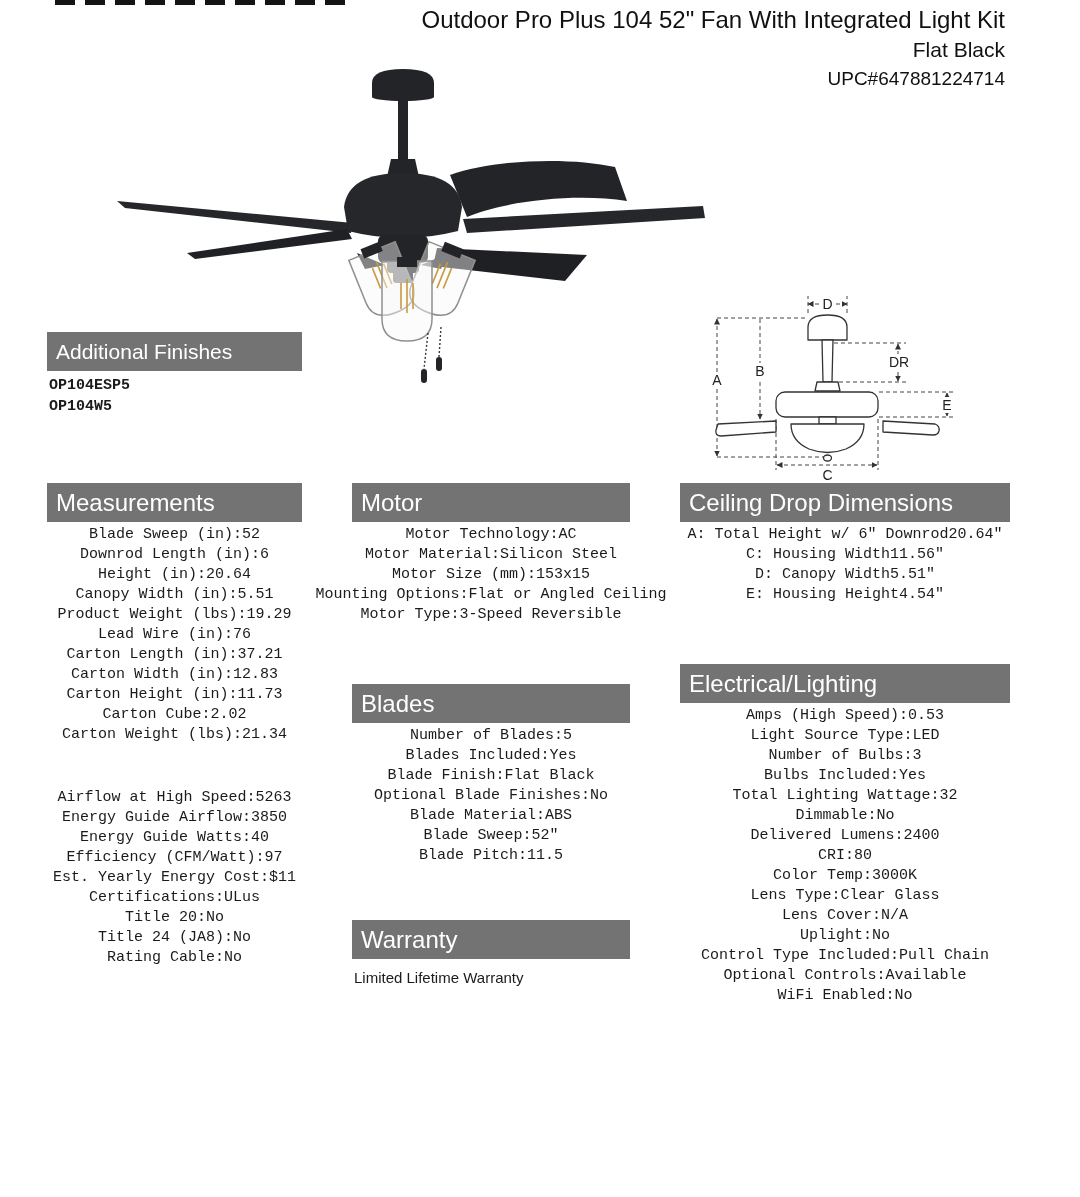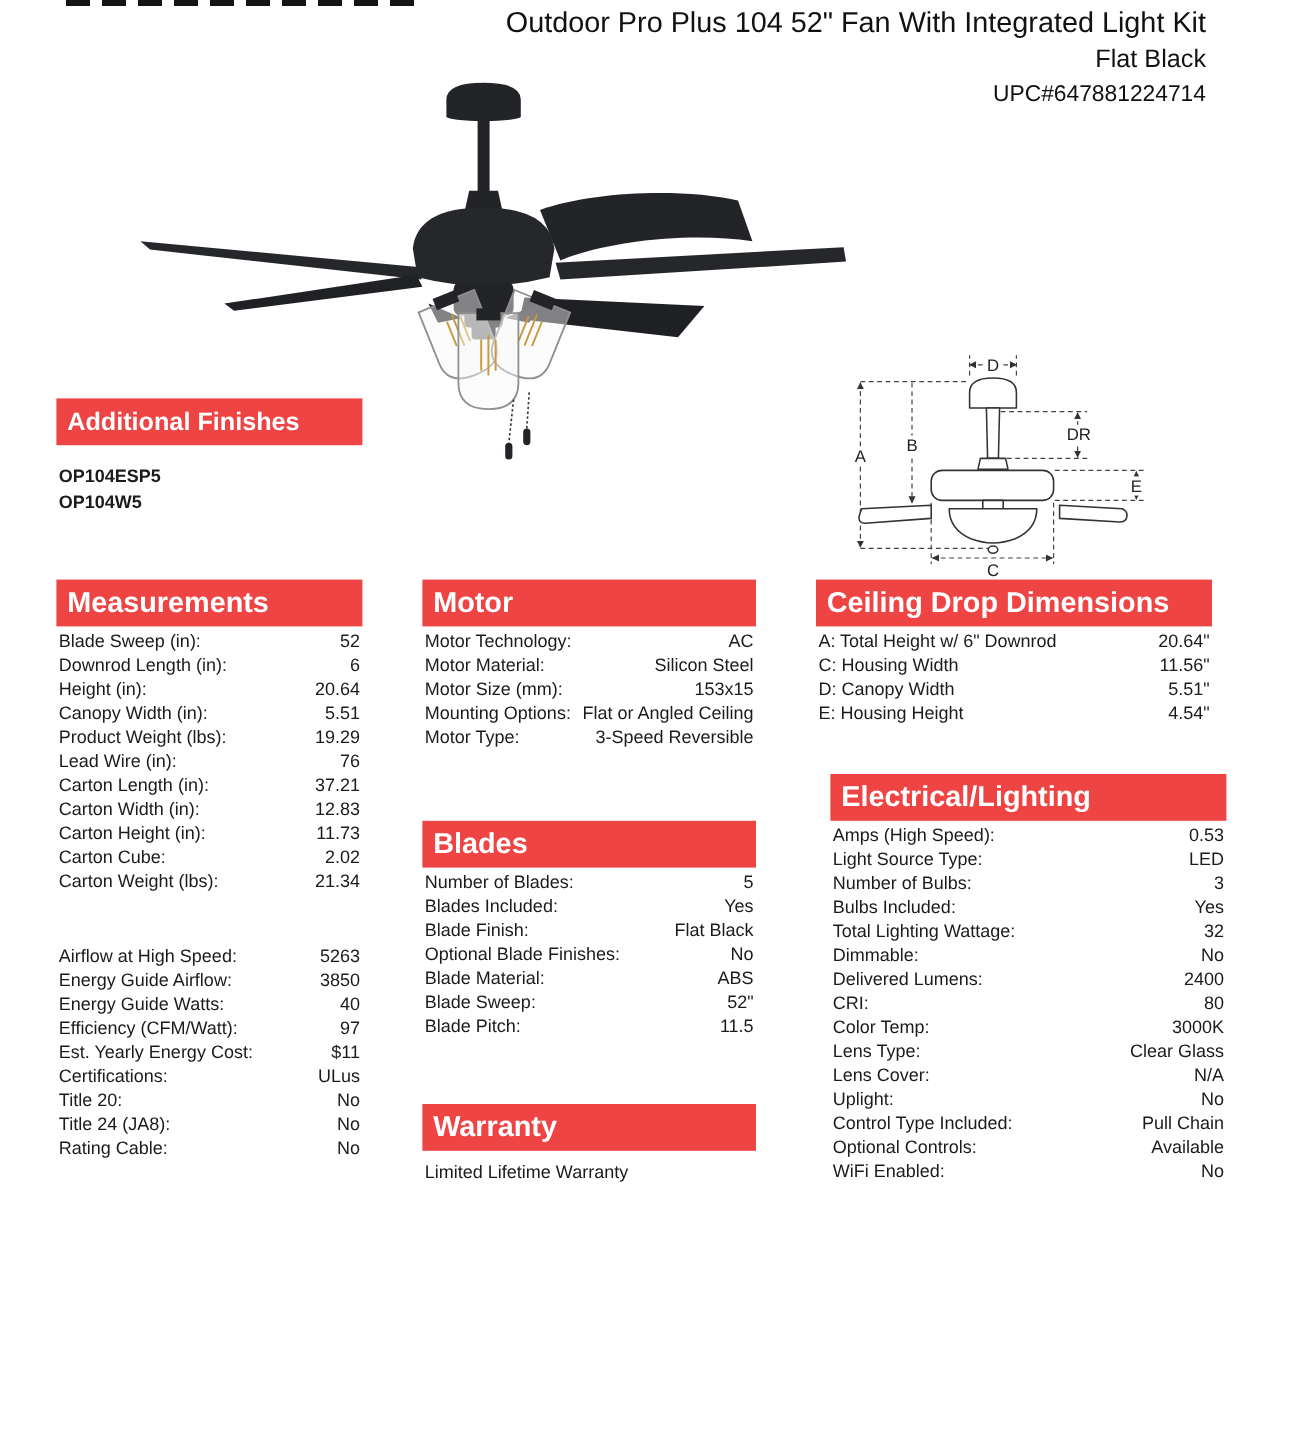--- a/index.html
+++ b/index.html
@@ -9,29 +9,29 @@
   }
   .logo-crop{
     position:absolute;left:55px;top:0;width:298px;height:5px;
     background:repeating-linear-gradient(90deg,#141414 0 20px,transparent 20px 30px);
   }
   .hdr-title{position:absolute;right:75px;top:6px;font-size:24px;white-space:nowrap;color:#111;}
   .hdr-finish{position:absolute;right:75px;top:38px;font-size:21px;color:#111;}
   .hdr-upc{position:absolute;right:75px;top:68px;font-size:19px;color:#111;}
   .sec{position:absolute;}
   .sec-h{
-    background:#ef4444;color:#ffffff;font-weight:bold;font-size:24px;
+    background:#737373;color:#ffffff;font-weight:normal;font-size:24px;
     height:39px;line-height:39px;padding-left:9px;white-space:nowrap;overflow:hidden;
   }
   .sec-h.small{font-size:21px;}
   .sec-rows{margin-top:3px;}
-  .spec-row{display:flex;justify-content:space-between;height:20px;line-height:20px;font-size:15px;}
+  .spec-row{display:flex;justify-content:center;height:20px;line-height:20px;font-size:15px;font-family:Liberation Mono, monospace;}
   .spec-row .lbl{white-space:nowrap;padding-left:2px;}
   .spec-row .val{white-space:nowrap;text-align:right;padding-right:2px;}
-  .finish-items{margin-top:16px;font-weight:bold;font-size:15px;line-height:21px;padding-left:2px;}
+  .finish-items{margin-top:4px;font-weight:bold;font-size:15px;line-height:21px;padding-left:2px;font-family:Liberation Mono, monospace;}
   .warranty-text{margin-top:10px;font-size:15px;padding-left:2px;}
   svg{position:absolute;display:block;}
   .dim-label{font-family:"Liberation Sans","DejaVu Sans",sans-serif;font-size:14px;fill:#222;}
 </style>
 </head>
 <body>
 
 <div class="sheet">
 
   <div class="logo-crop"></div>
@@ -331,21 +331,21 @@
           <span class="lbl">D: Canopy Width</span>
           <span class="val">5.51"</span>
         </div>
         <div class="spec-row">
           <span class="lbl">E: Housing Height</span>
           <span class="val">4.54"</span>
         </div>
       </div>
   </section>
 
-  <section class="sec" style="left:680px;top:645px;width:330px;margin-left:12px;">
+  <section class="sec" style="left:680px;top:664px;width:330px;">
     <div class="sec-h">Electrical/Lighting</div>
     <div class="sec-rows">
         <div class="spec-row">
           <span class="lbl">Amps (High Speed):</span>
           <span class="val">0.53</span>
         </div>
         <div class="spec-row">
           <span class="lbl">Light Source Type:</span>
           <span class="val">LED</span>
         </div>

